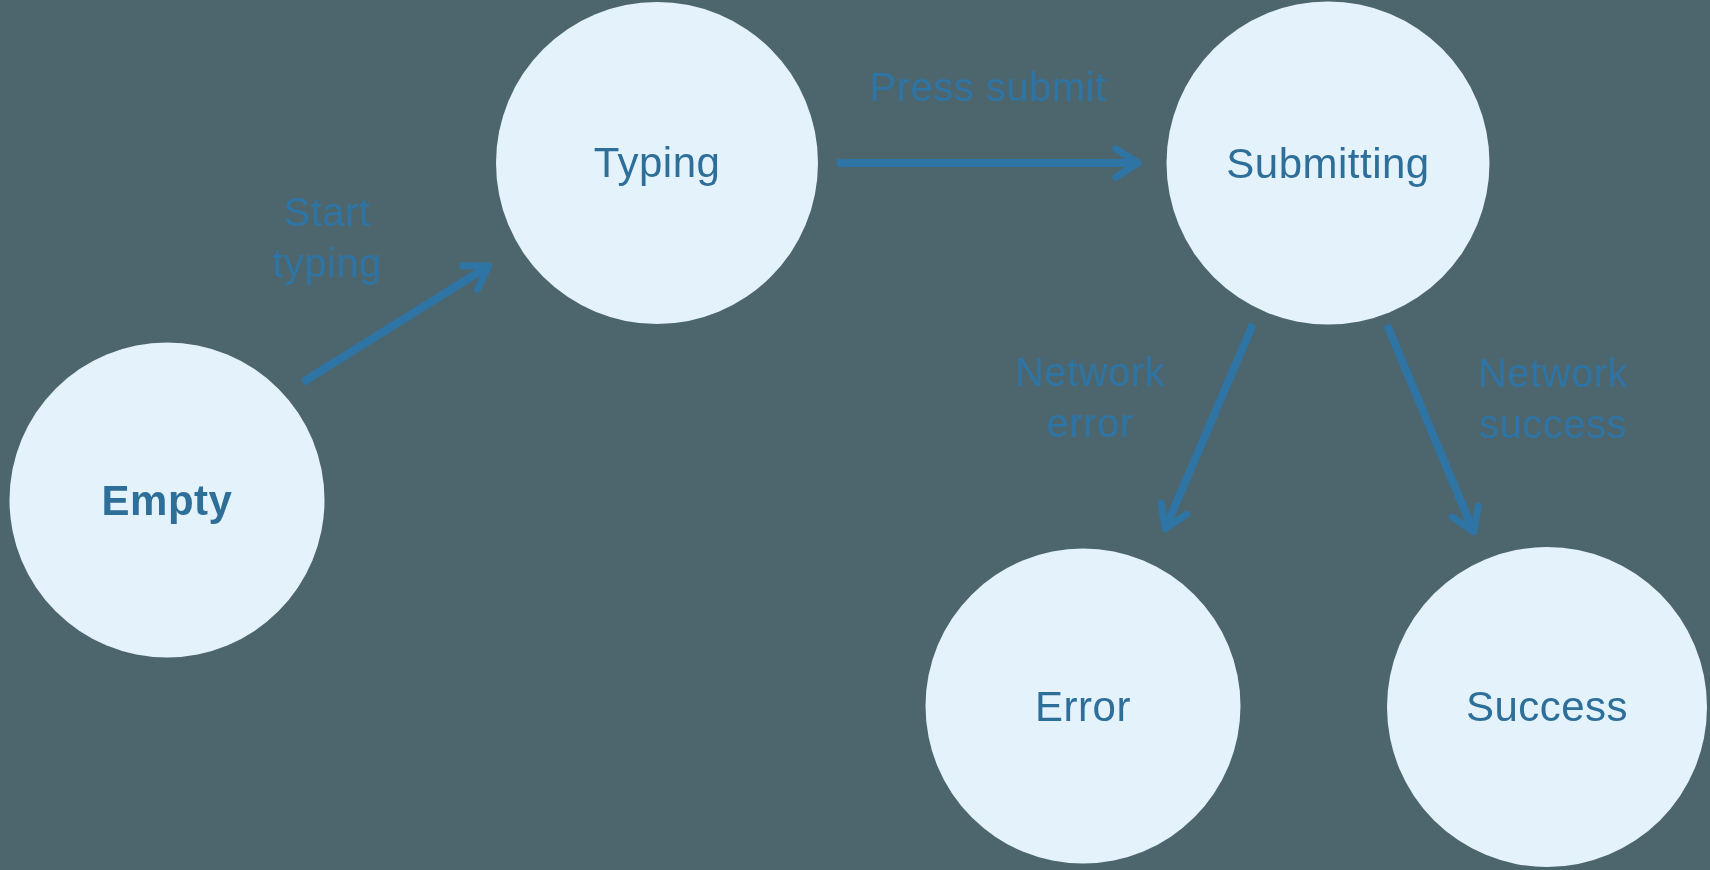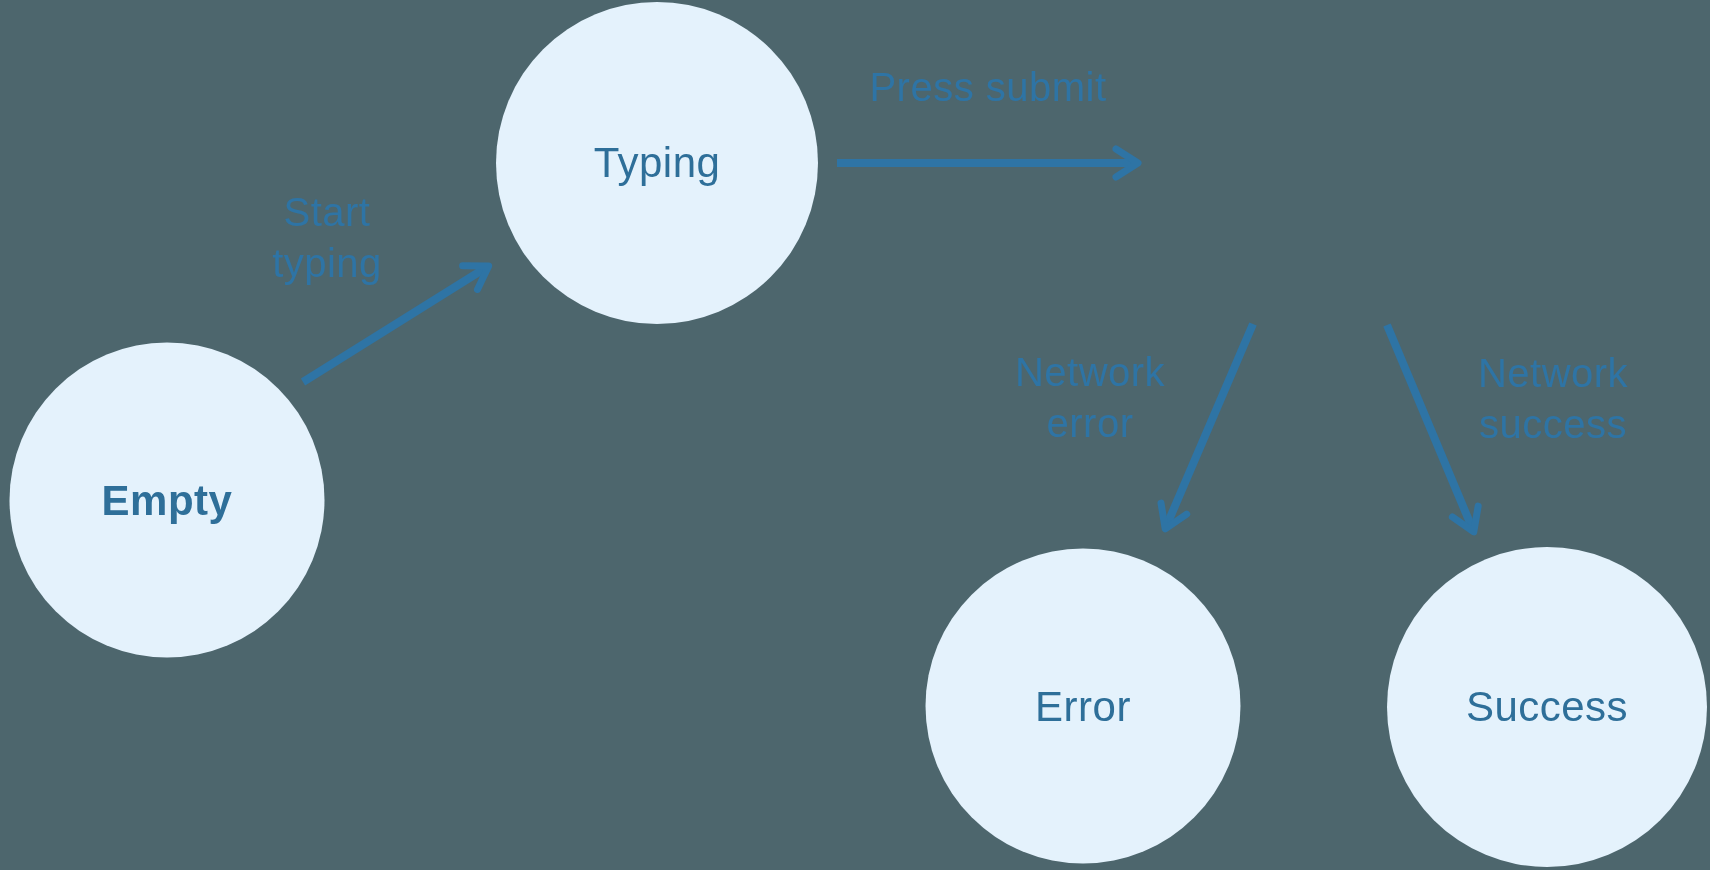--- a/index.html
+++ b/index.html
@@ -66,20 +66,23 @@
   </svg>
 
   <div class="node" style="left:167px; top:500px; width:315px; height:315px;font-weight:bold;">
     <span class="node-label">Empty</span>
   </div>
 
   <div class="node" style="left:657px; top:163px; width:322px; height:322px;">
     <span class="node-label">Typing</span>
   </div>
 
+  <div class="node" style="left:1328px; top:163px; width:323px; height:323px;">
+    <span class="node-label">Submitting</span>
+  </div>
 
   <div class="node" style="left:1083px; top:706px; width:315px; height:315px;">
     <span class="node-label">Error</span>
   </div>
 
   <div class="node" style="left:1547px; top:707px; width:320px; height:320px;">
     <span class="node-label">Success</span>
   </div>
 
   <div class="edge-label" style="left:327px; top:238px;">

